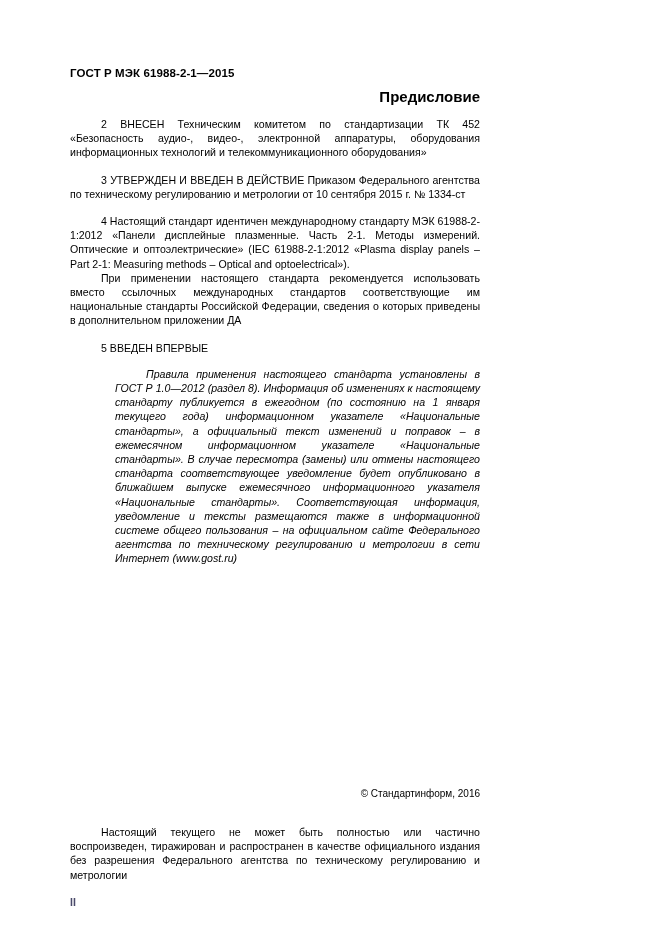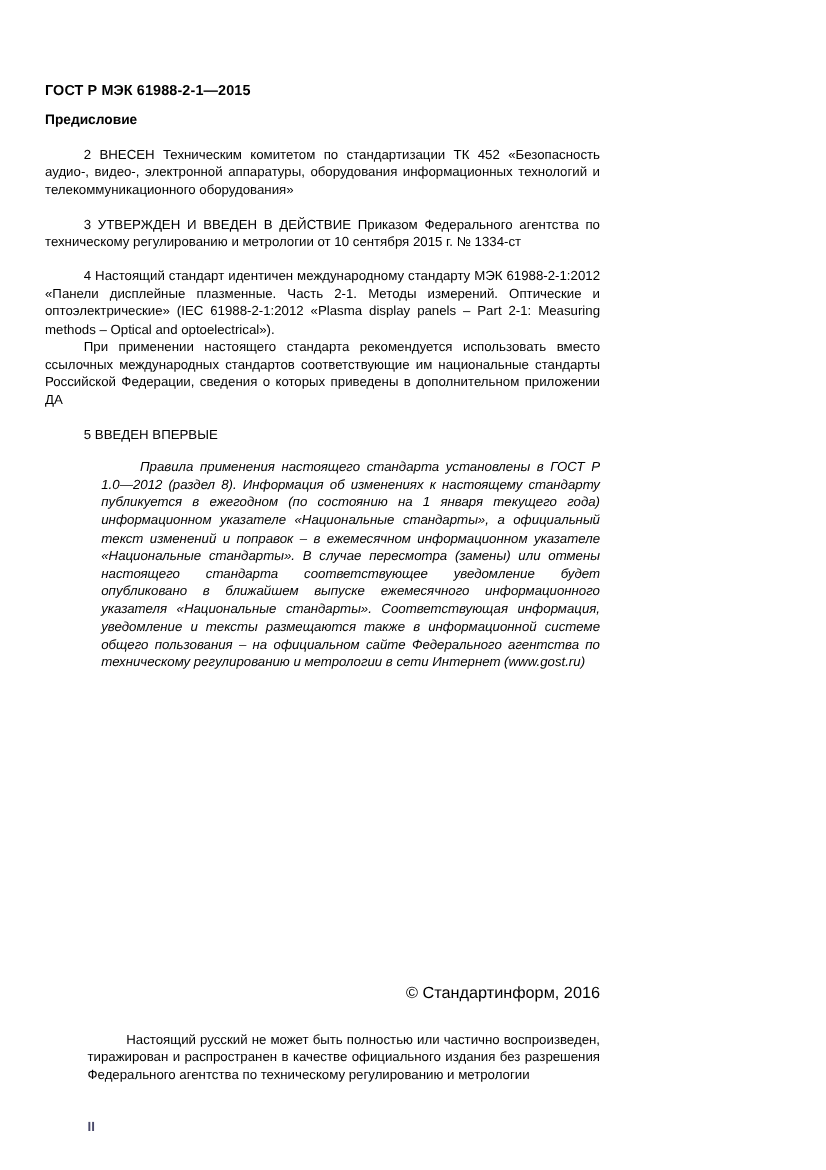--- a/index.html
+++ b/index.html
@@ -15,32 +15,32 @@
     position: relative;
     overflow: hidden;
   }
   .page {
     position: absolute;
     left: 0;
     top: 0;
     width: 550px;
     height: 936px;
     box-sizing: border-box;
-    padding: 66px 70px 0 36px;
+    padding: 66px 70px 0 70px;
   }
   .doc-header {
     font-size: 11.5px;
     font-weight: bold;
     letter-spacing: 0.1px;
     margin: 0 0 0 0;
     line-height: 14px;
   }
   .doc-title {
-    text-align: left;
-    font-size: 11px;
+    text-align: right;
+    font-size: 15px;
     font-weight: bold;
     margin: 9px 0 0 0;
     line-height: 15px;
   }
   .para {
     font-size: 10.6px;
     line-height: 14.2px;
     text-align: justify;
     margin: 13px 0 0 0;
     text-indent: 31px;
@@ -59,21 +59,21 @@
   .heading-para {
     font-size: 10.6px;
     line-height: 14.2px;
     margin: 13px 0 0 0;
     text-indent: 31px;
   }
   .copyright {
     position: absolute;
     right: 70px;
     top: 787px;
-    font-size: 13px;
+    font-size: 10px;
     line-height: 14px;
     text-align: right;
   }
   .bottom-block {
     position: absolute;
     left: 70px;
     right: 70px;
     top: 825px;
   }
   .page-num {
@@ -103,18 +103,18 @@
 
   <div class="para tight">При   применении   настоящего   стандарта   рекомендуется   использовать   вместо   ссылочных международных стандартов соответствующие им национальные стандарты Российской Федерации, сведения о которых приведены в дополнительном приложении ДА</div>
 
   <div class="heading-para">5 ВВЕДЕН ВПЕРВЫЕ</div>
 
   <div class="para italic nogap">Правила  применения  настоящего  стандарта  установлены  в  ГОСТ Р 1.0—2012  (раздел  8). Информация об изменениях к настоящему стандарту публикуется в ежегодном (по состоянию на 1   января   текущего   года)      информационном   указателе   «Национальные   стандарты»,   а официальный   текст   изменений   и   поправок   –   в   ежемесячном      информационном   указателе «Национальные стандарты». В случае пересмотра (замены) или отмены настоящего стандарта соответствующее   уведомление   будет   опубликовано   в   ближайшем   выпуске   ежемесячного информационного   указателя   «Национальные   стандарты».   Соответствующая   информация, уведомление и тексты размещаются также в информационной системе общего пользования – на официальном  сайте  Федерального  агентства  по  техническому  регулированию  и  метрологии  в сети Интернет (www.gost.ru)</div>
 
   <div class="copyright">© Стандартинформ, 2016</div>
 
   <div class="bottom-block">
-    <div class="para" style="margin-top:0;">Настоящий  русский  не  может  быть  полностью  или  частично  воспроизведен,  тиражирован  и распространен  в  качестве  официального  издания  без  разрешения  Федерального  агентства  по техническому регулированию и метрологии</div>
+    <div class="para" style="margin-top:0;">Настоящий  текущего  не  может  быть  полностью  или  частично  воспроизведен,  тиражирован  и распространен  в  качестве  официального  издания  без  разрешения  Федерального  агентства  по техническому регулированию и метрологии</div>
   </div>
 
   <div class="page-num">II</div>
 
 </div>
 
 </body></html>

